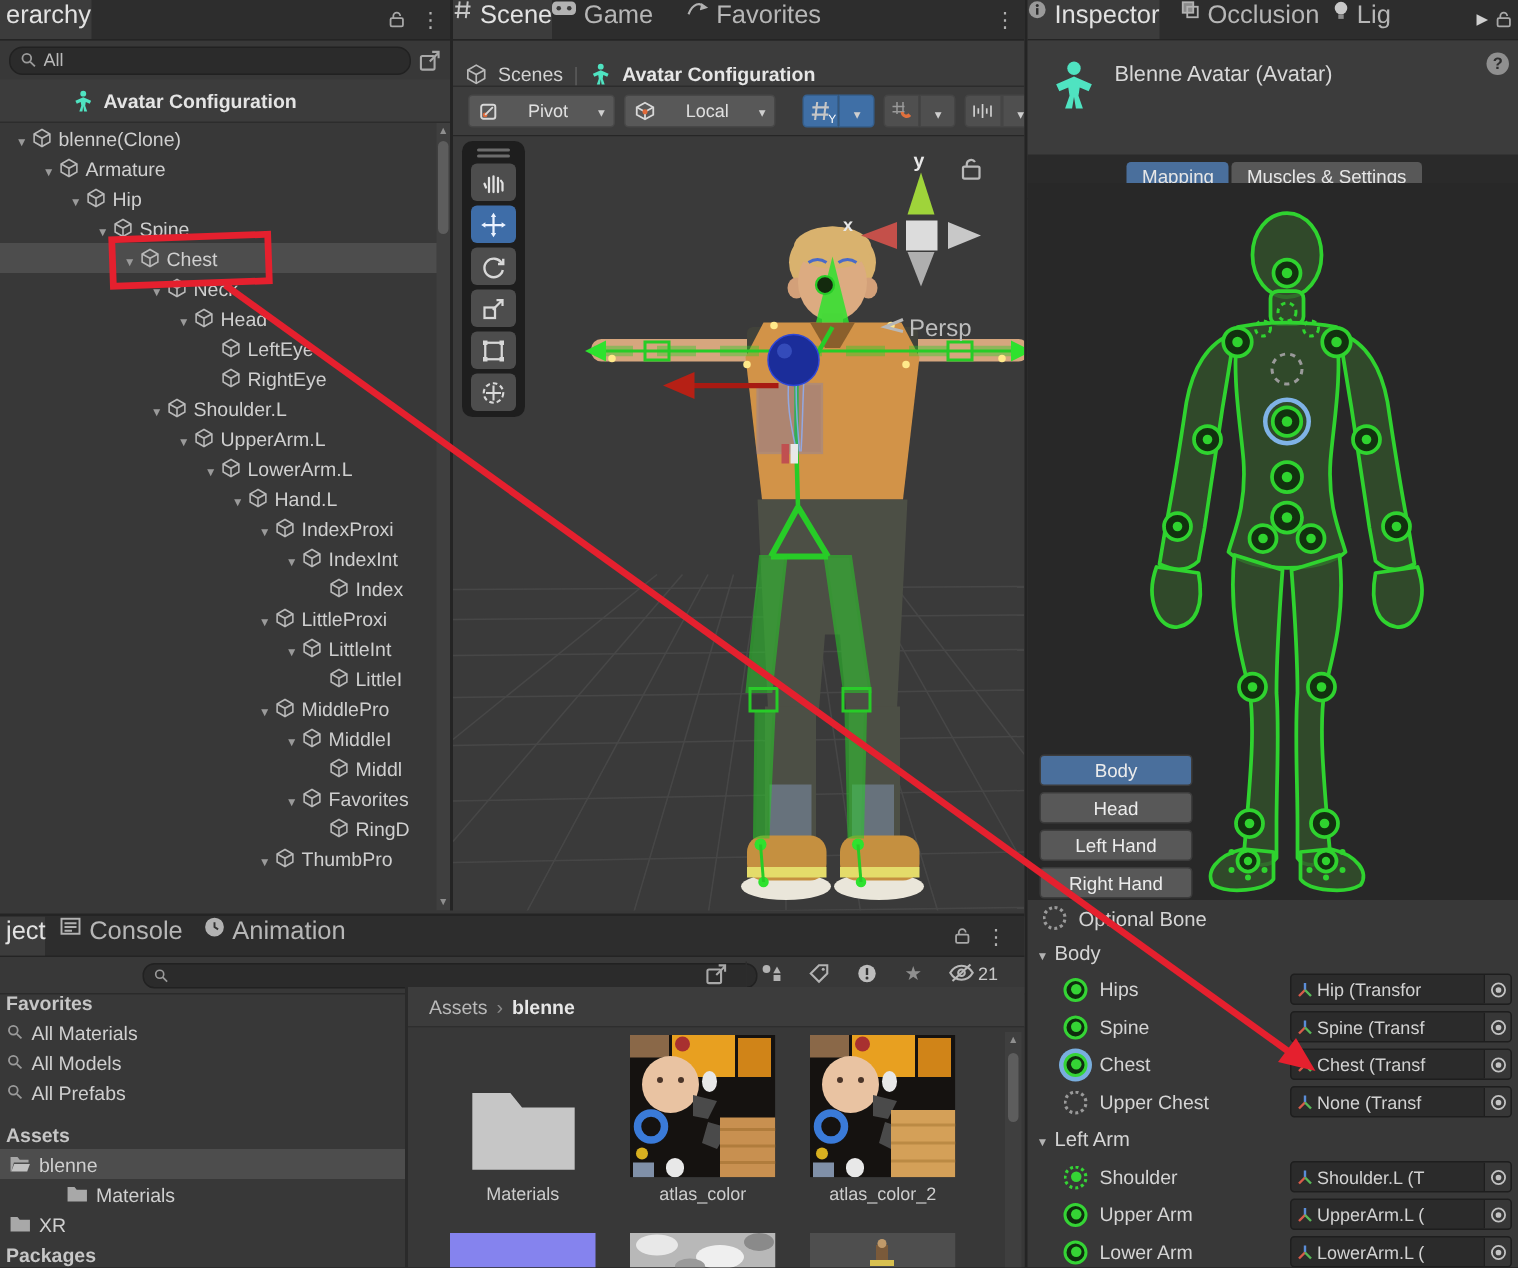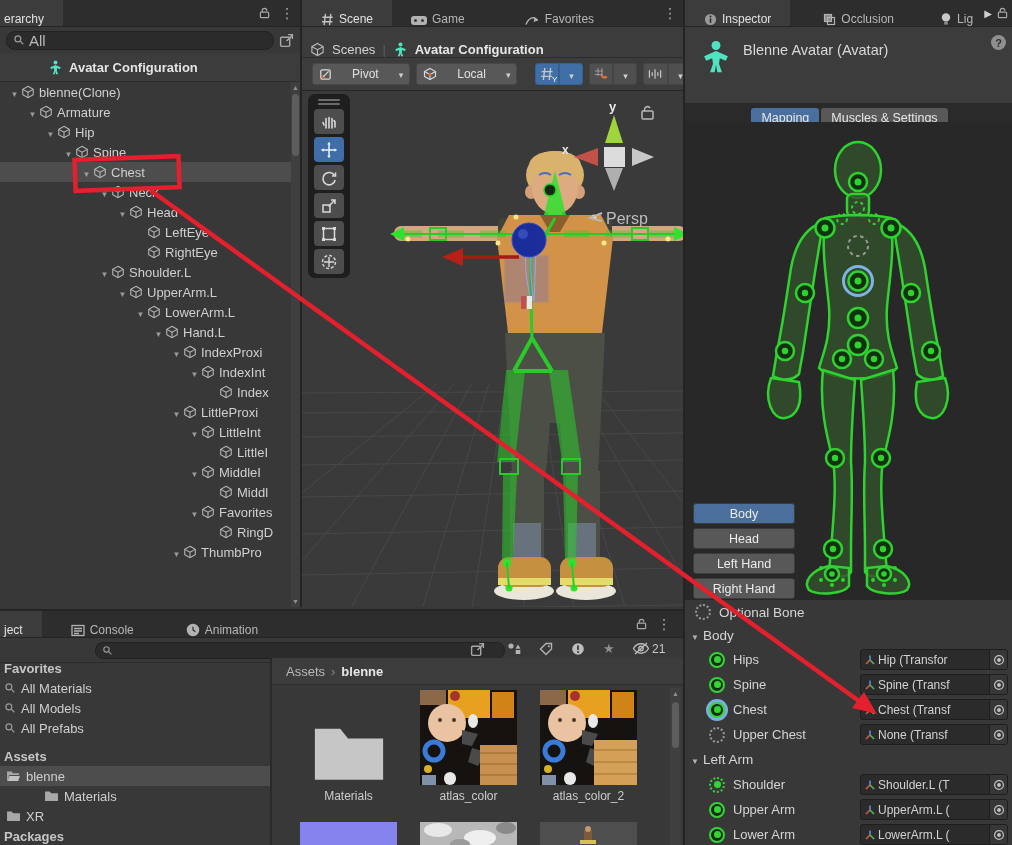--- a/index.html
+++ b/index.html
@@ -5,32 +5,32 @@
   html,body{margin:0;padding:0;background:#1a1a1a}
   #app{position:relative;width:1012px;height:845px;background:#383838;overflow:hidden;
        font-family:"Liberation Sans",sans-serif;color:#d2d2d2;font-size:13px;-webkit-font-smoothing:antialiased}
   .panel{position:absolute;overflow:hidden;background:#383838}
   #hierarchyPanel{left:0;top:0;width:300px;height:607px;border-right:2px solid #242424}
   #scenePanel{left:302px;top:0;width:381px;height:607px}
   #inspectorPanel{left:683px;top:0;width:329px;height:845px;border-left:2px solid #242424}
   #projectPanel{left:0;top:609px;width:683px;height:236px;border-top:2px solid #242424}
 
   .tabbar{position:relative;height:26px;background:#2d2d2d;display:flex;align-items:stretch;border-bottom:1px solid #242424}
-  .tab{display:flex;align-items:flex-end;gap:5px;padding:0 19px;color:#b6b6b6;font-size:12px;white-space:nowrap}
+  .tab{display:flex;align-items:flex-start;gap:5px;padding:0 0;color:#b6b6b6;font-size:17px;white-space:nowrap}
   .tab.active{background:#3c3c3c;color:#e2e2e2}
   .ic{display:inline-block;vertical-align:middle;flex:none}
   .g-dots::before{content:"\22EE";font-size:14px;color:#b0b0b0}
   .g-star::before{content:"\2605";font-size:13px;color:#8f8f8f}
   .tabbar-right{position:absolute;right:6px;top:0;height:26px;display:flex;align-items:center;gap:10px}
 
   
   .searchrow{height:26px;display:flex;align-items:center;padding:0 6px;gap:5px;background:#383838}
   .searchbox{flex:1;height:17px;background:#2b2b2b;border:1px solid #212121;border-radius:9px;
              display:flex;align-items:center;padding:0 6px;gap:4px}
-  .searchbox input{background:transparent;border:0;outline:0;color:#b9b9b9;font-size:15px;width:100%;
+  .searchbox input{background:transparent;border:0;outline:0;color:#b9b9b9;font-size:12px;width:100%;
                    font-family:"Liberation Sans",sans-serif;padding:0}
   .subheader{height:28px;display:flex;align-items:center;gap:6px;padding-left:48px;border-bottom:1px solid #2c2c2c;background:#3c3c3c}
   .subheader .t{font-weight:bold;color:#e4e4e4;font-size:13px}
   .tree{position:relative}
   .hrow{height:20px;display:flex;align-items:center;color:#cfcfcf;
         padding-left:calc(8px + var(--i)*18px);white-space:nowrap;overflow:hidden}
   .hrow.sel{background:#4d4d4d}
   .tri{width:13px;flex:none;text-align:center}
   .tri::before{content:"\25BC";font-size:8px;color:#9a9a9a}
   .tri.blank::before{content:""}
@@ -455,20 +455,27 @@
             <use href="#i-cube"></use>
           </svg>
           <span>LittleInt</span>
         </div>
       <div class="hrow" style="--i:11">
           <span class="tri blank"></span>
           <svg class="ic cube" width="14" height="14">
             <use href="#i-cube"></use>
           </svg>
           <span>LittleI</span>
+        </div>
+      <div class="hrow" style="--i:9">
+          <span class="tri"></span>
+          <svg class="ic cube" width="14" height="14">
+            <use href="#i-cube"></use>
+          </svg>
+          <span>MiddlePro</span>
         </div>
       <div class="hrow" style="--i:10">
           <span class="tri"></span>
           <svg class="ic cube" width="14" height="14">
             <use href="#i-cube"></use>
           </svg>
           <span>MiddleI</span>
         </div>
       <div class="hrow" style="--i:11">
           <span class="tri blank"></span>

